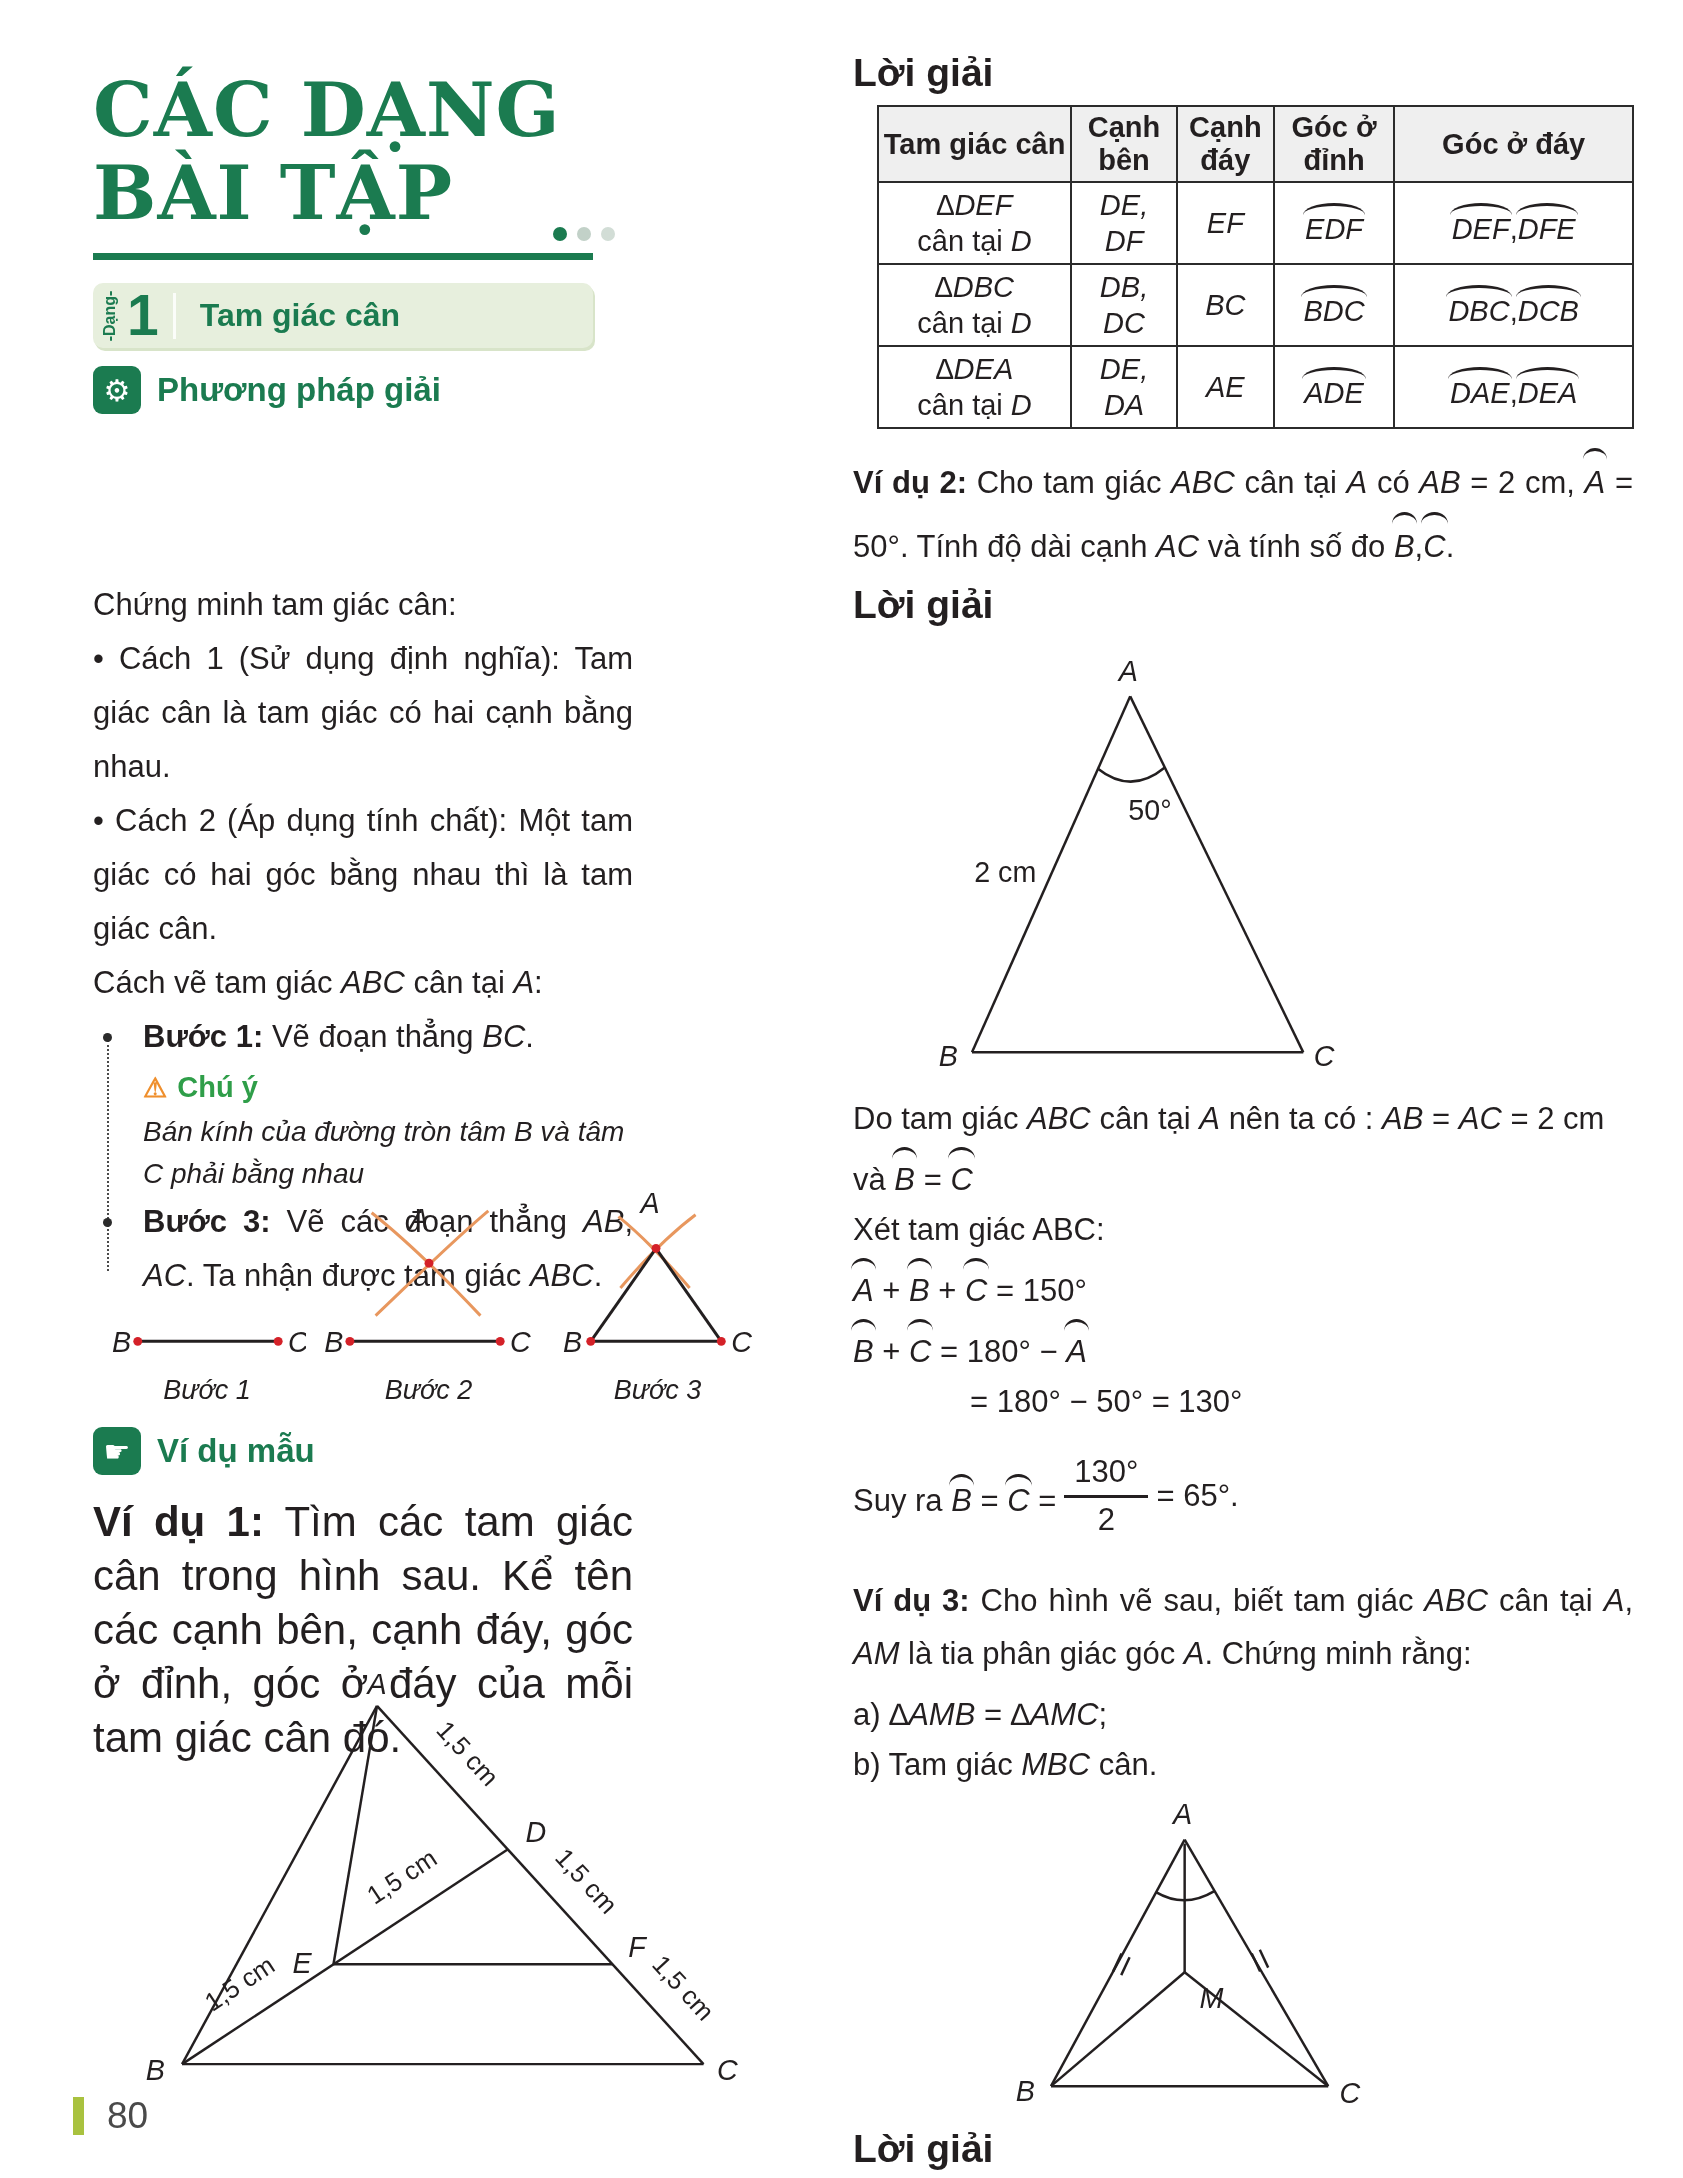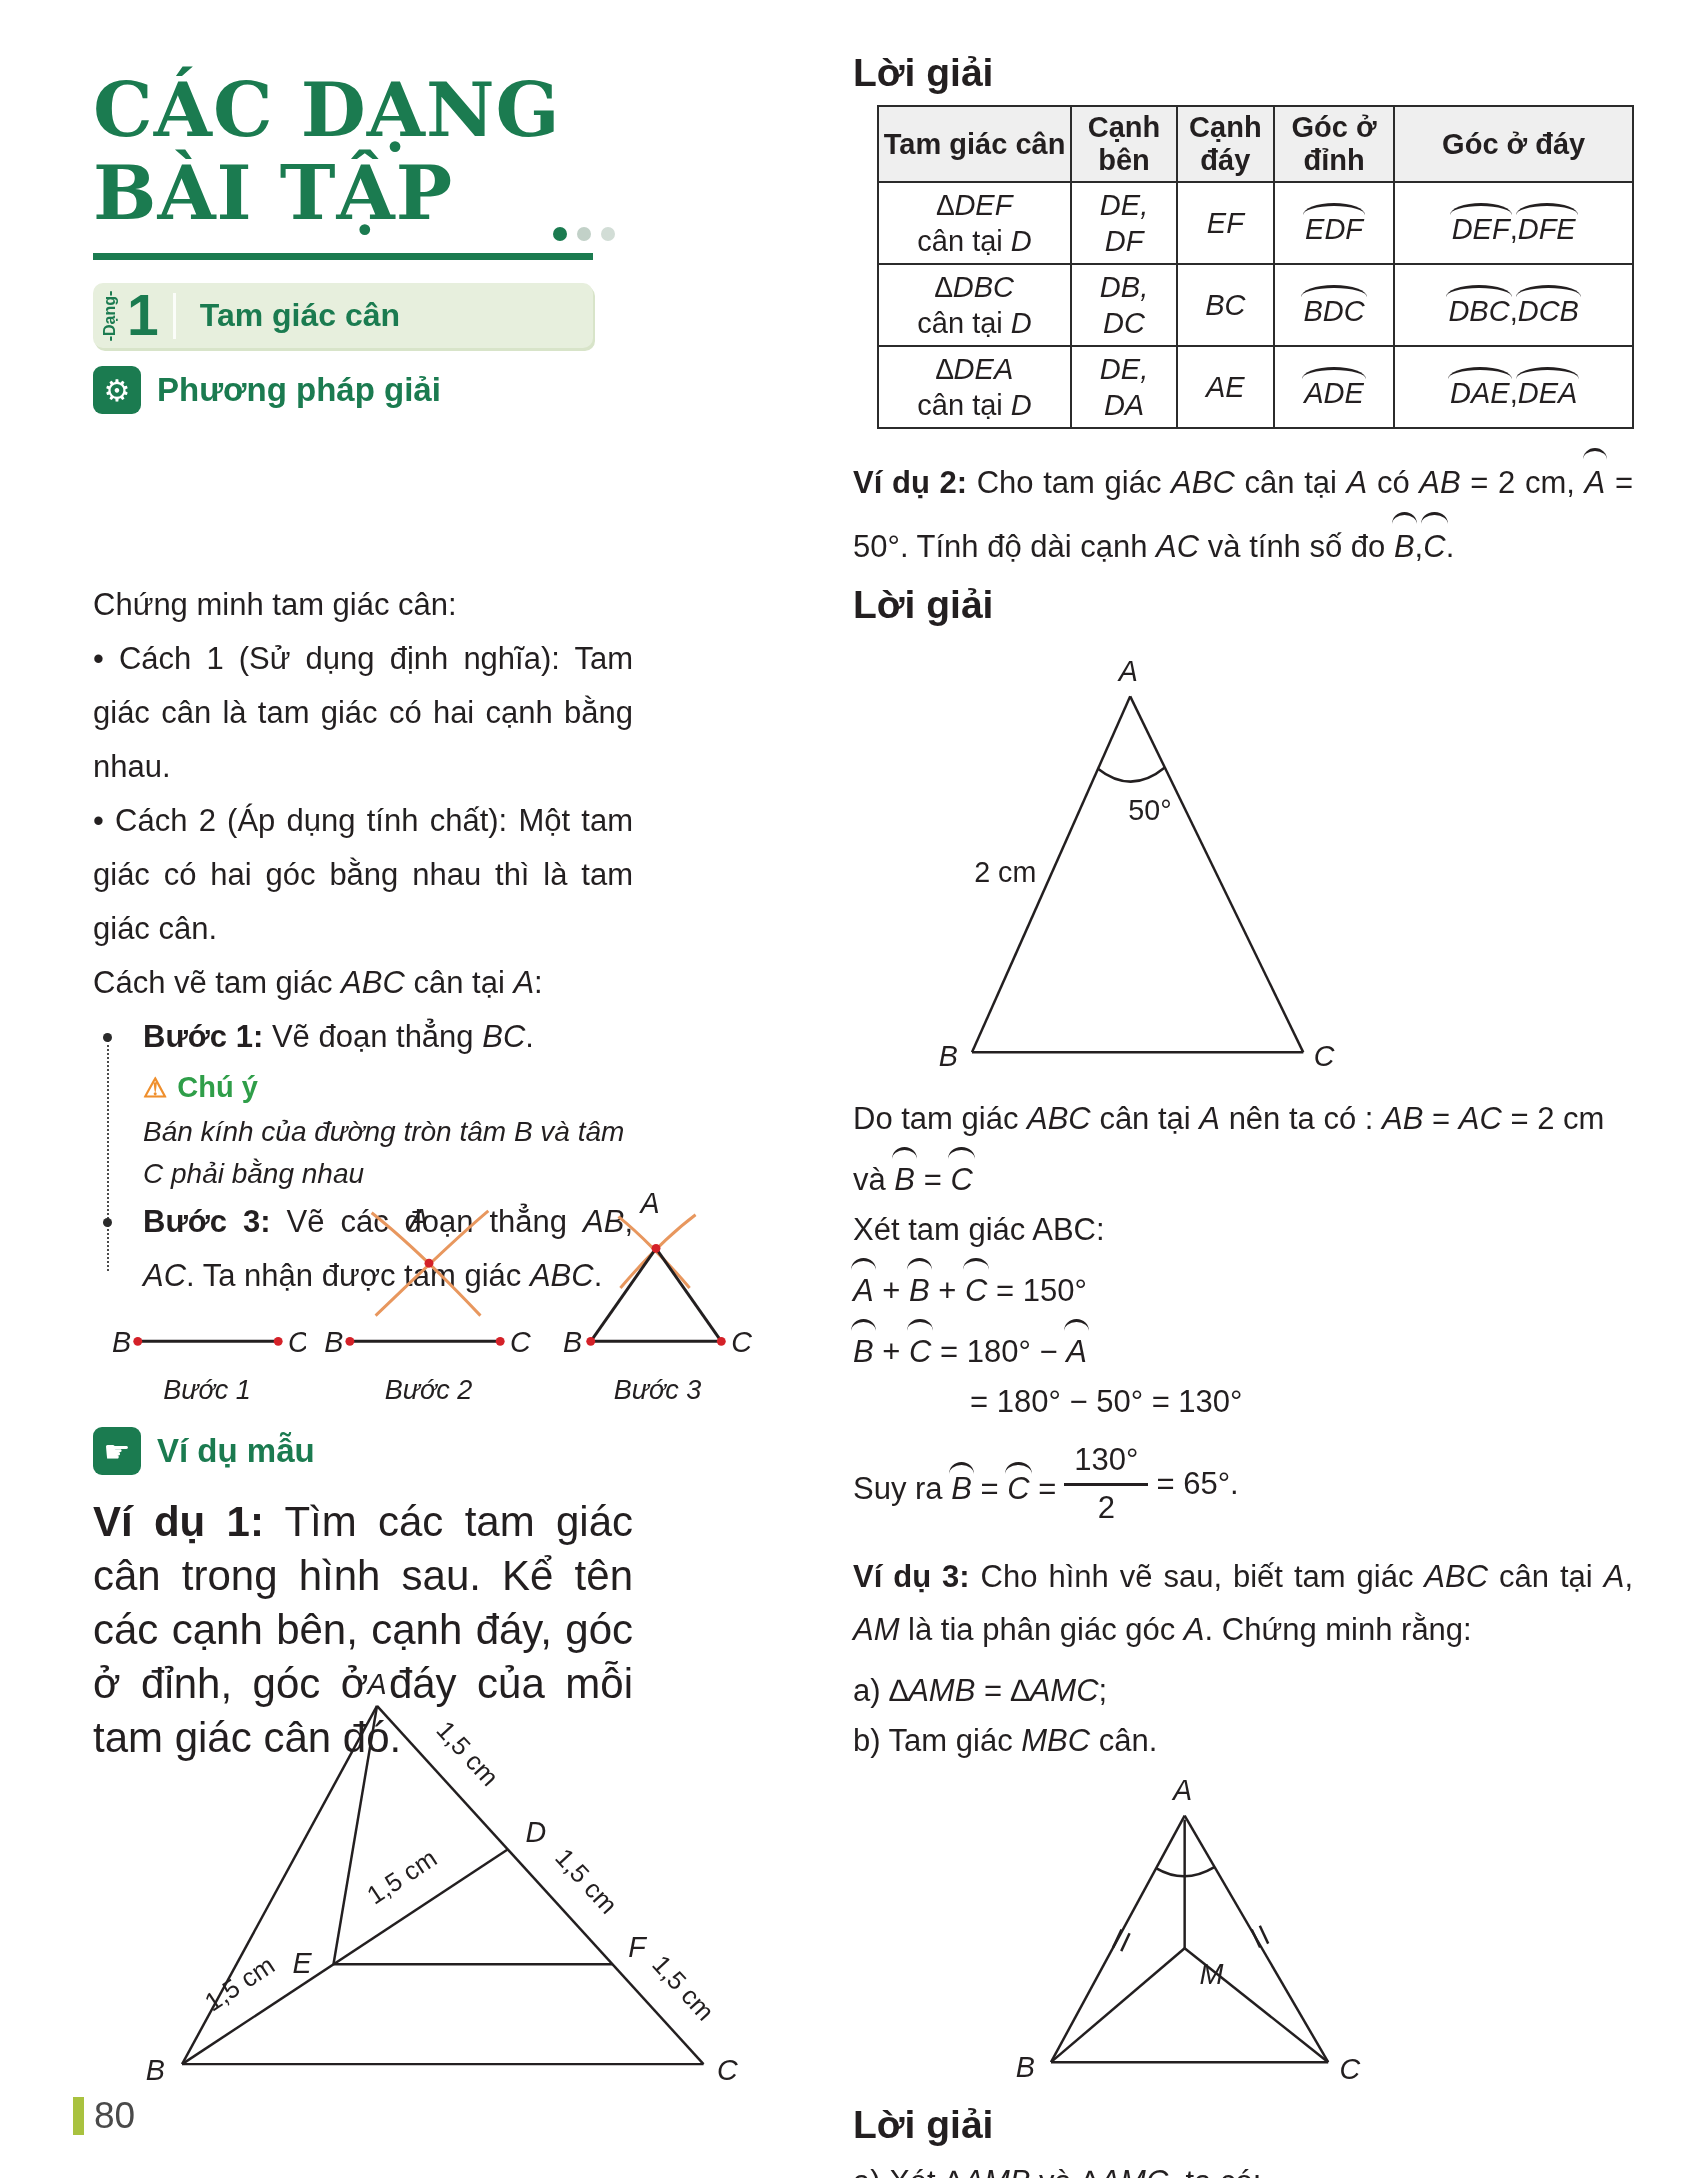--- a/index.html
+++ b/index.html
@@ -35,37 +35,37 @@
   .step{position:relative;}
   .step::before{content:"";position:absolute;left:-40px;top:23px;width:9px;height:9px;border-radius:50%;background:#2b2b2b;}
   .note-head{font-size:29px;font-weight:bold;color:#2f9e49;line-height:46px;text-align:left;}
   .note-head .wicon{color:#ef8f2d;font-size:27px;margin-right:10px;}
   .note-text{font-style:italic;font-size:28px;line-height:42px;text-align:left;}
   .construct-row{position:absolute;left:15px;top:1122px;display:flex;gap:16px;}
   .construct-fig{text-align:center;}
   .construct-fig .cap{font-style:italic;font-size:27px;margin-top:0px;}
   .vd1-text{position:absolute;left:0;top:1426px;width:540px;font-size:42px;line-height:54px;text-align:justify;margin:0;}
   .fig-vd1{position:absolute;left:5px;top:1599px;}
-  .pagenum{position:absolute;left:73px;top:2095px;display:flex;align-items:center;gap:10px;}
+  .pagenum{position:absolute;left:73px;top:2095px;display:flex;align-items:center;gap:23px;}
   .pagenum .bar{width:11px;height:38px;background:#a9c23f;display:block;}
   .pagenum .num{font-size:37px;color:#4a4a4a;}
   
   .right{position:absolute;left:853px;top:51px;width:780px;}
   .loigiai{font-size:39px;font-weight:bold;margin:0 0 10px 0;}
   .loigiai2{margin-top:10px;}
   table.iso{border-collapse:collapse;width:757px;font-size:29px;margin-left:24px;}
   table.iso th,table.iso td{border:2.5px solid #2b2b2b;text-align:center;vertical-align:middle;padding:4px 2px;}
   table.iso th{background:#efefef;font-weight:bold;line-height:33px;}
   table.iso td{line-height:36px;}
   .rp{font-size:31px;line-height:53px;text-align:justify;margin:16px 0 10px 0;}
   .rline{font-size:31px;line-height:50px;margin:0;}
   .rline.indent{padding-left:117px;}
   .rline.tall{display:flex;align-items:center;line-height:1.25;padding:10px 0;}
   .fig-center{text-align:left;margin:4px 0 6px 0;}
-  .frac{display:inline-block;text-align:center;vertical-align:middle;margin:4px 8px;}
+  .frac{display:inline-block;text-align:center;vertical-align:middle;margin:16px 8px;}
   .frac .fnum{display:block;border-bottom:3px solid #231f20;padding:0 10px 3px;}
   .frac .fden{display:block;padding-top:3px;}
   
   .rb{font-weight:bold;}
   .ri{font-style:italic;}
   .hat{display:inline-block;position:relative;font-style:italic;padding-top:11px;}
   .hat::before{content:"";position:absolute;top:3px;left:-2px;right:-2px;height:9px;
                border-top:3px solid #231f20;border-radius:50% 50% 0 0/100% 100% 0 0;}
   svg text{font-family:"Liberation Sans",sans-serif;font-style:italic;font-size:29px;fill:#231f20;}
   svg text.mlabel{font-style:normal;font-size:26px;}

